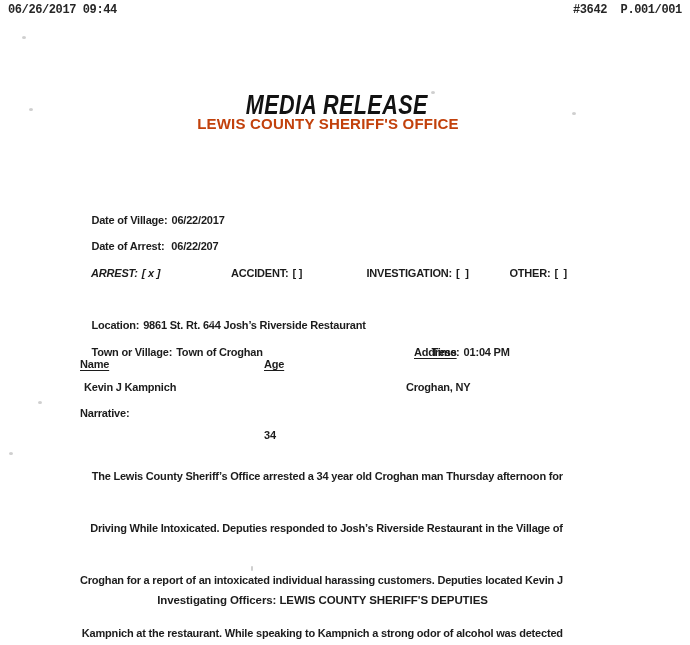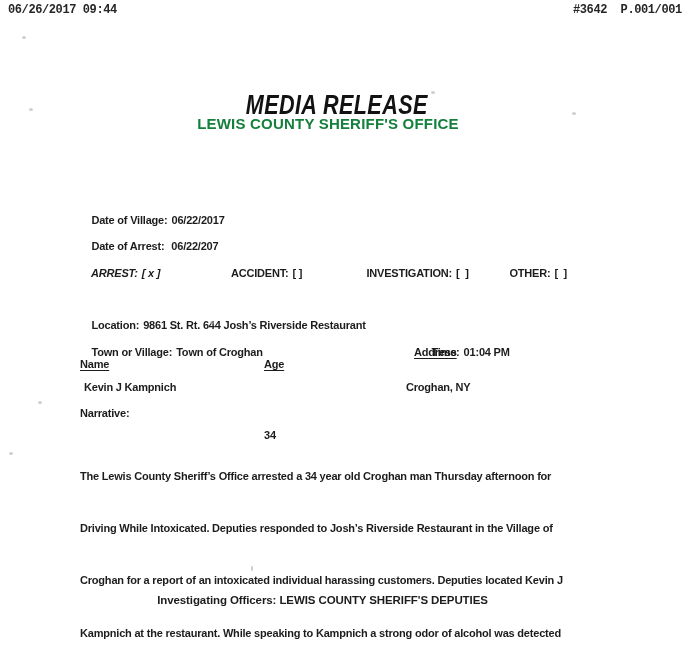--- a/index.html
+++ b/index.html
@@ -4,34 +4,34 @@
 <style>
   html, body { margin: 0; padding: 0; }
   body {
     width: 690px; height: 645px;
     background: #ffffff;
     font-family: "Liberation Sans", sans-serif;
     color: #1c1c1c;
     position: relative;
     overflow: hidden;
   }
-  .abs { position: absolute; white-space: pre; }
+  .abs { position: absolute; white-space: pre; text-align: right; }
   .body-text { font-size: 11px; font-weight: 700; letter-spacing: -0.2px; }
   .fax {
     font-family: "Liberation Mono", "DejaVu Sans Mono", monospace;
     font-size: 12px; font-weight: 700; color: #262626; letter-spacing: -0.4px;
   }
   .centered { left: 0; width: 656px; text-align: center; }
   .doc-title {
     display: inline-block;
     font-size: 27px; font-weight: 700; font-style: italic;
     color: #121212; letter-spacing: 0.5px;
     transform: scaleX(0.80); transform-origin: center;
   }
-  .doc-subtitle { font-size: 15px; font-weight: 700; letter-spacing: 0.2px; color: #15803d; }
+  .doc-subtitle { font-size: 15px; font-weight: 700; letter-spacing: 0.2px; color: #c2410c; }
   .label { margin-right: 4px; }
   .u { text-decoration: underline; text-underline-offset: 2px; }
   .chk-box { margin-left: 4px; }
   .narrative-line { height: 16.2px; font-size: 11px; font-weight: 700; letter-spacing: -0.2px; white-space: pre; }
   .footer-line { font-size: 11.5px; font-weight: 700; letter-spacing: -0.1px; }
   .speck {
     position: absolute; display: block;
     width: 4px; height: 3px; border-radius: 50%;
     background: #b5b5b5; opacity: 0.65;
   }

